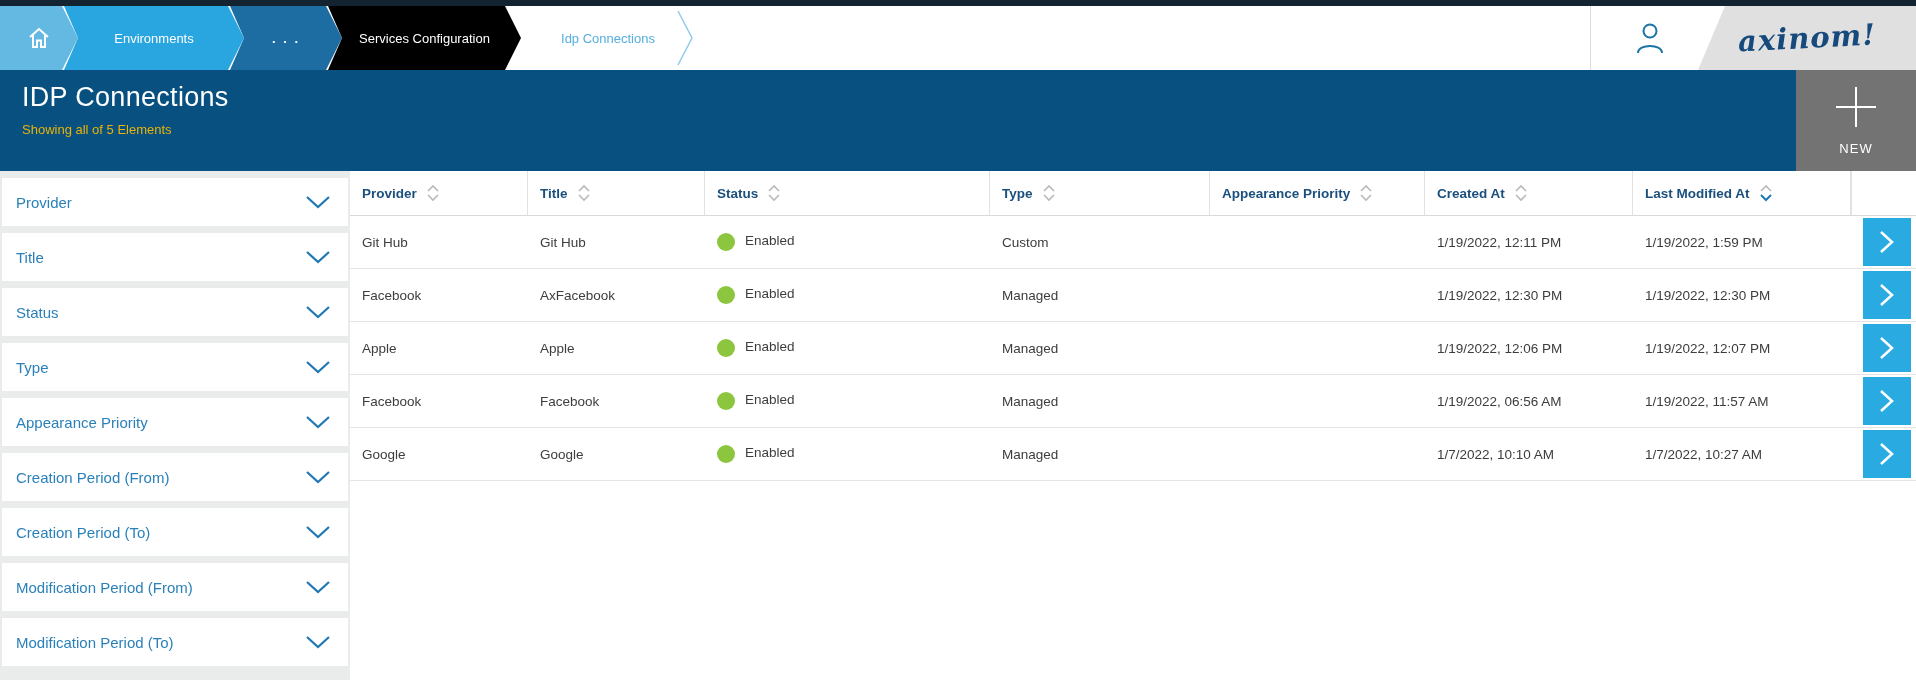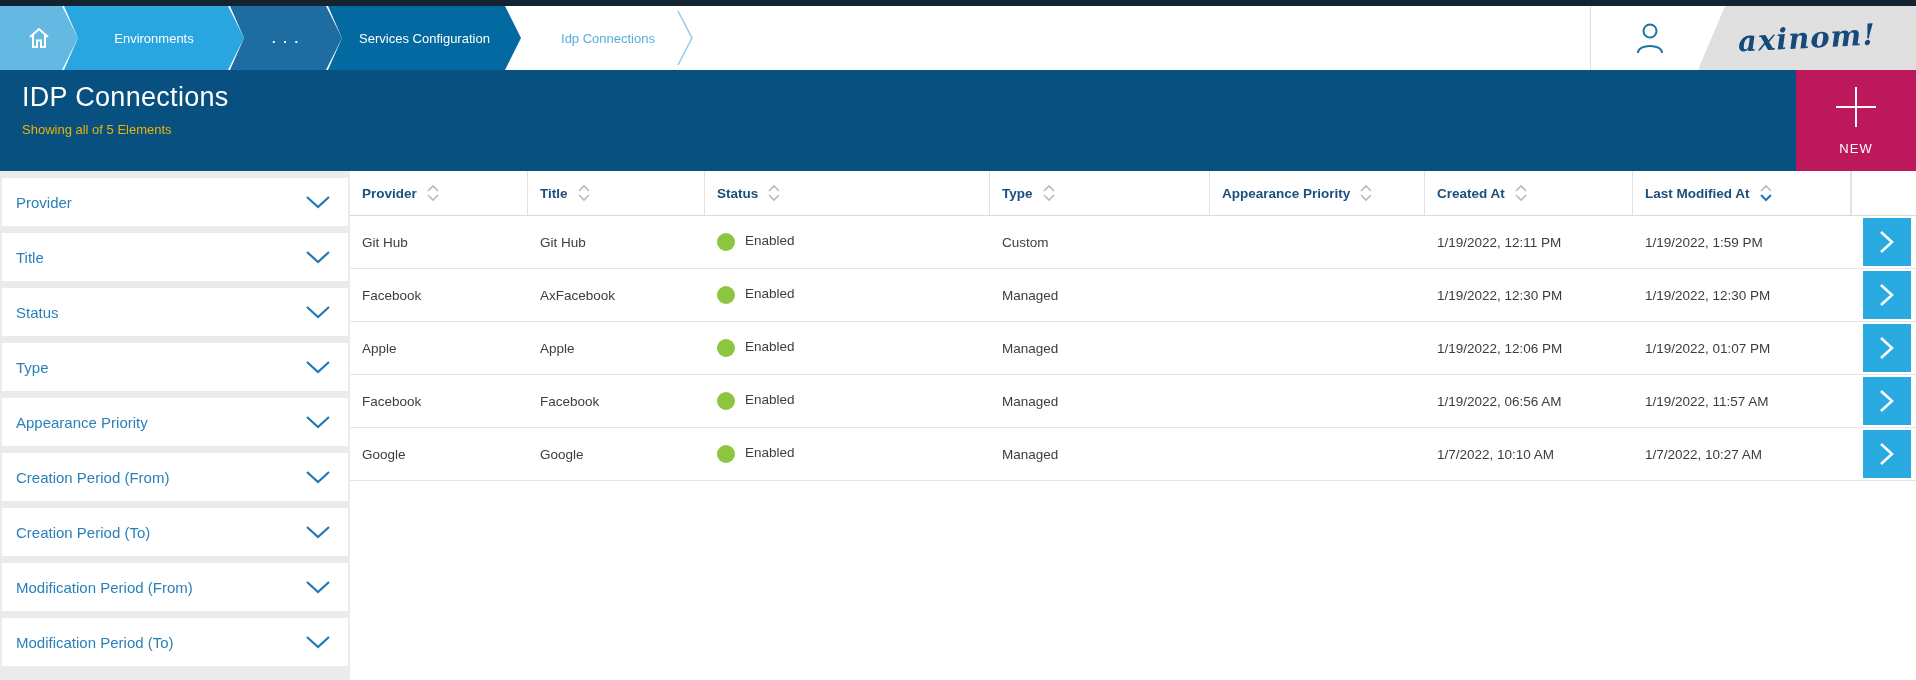--- a/index.html
+++ b/index.html
@@ -12,40 +12,40 @@
 
   
   .crumbbar{position:absolute;left:0;top:6px;width:1916px;height:64px;background:#fff;}
   .crumbs{display:flex;height:100%;}
   .crumb{position:relative;height:100%;display:flex;align-items:center;justify-content:center;
          color:#fff;font-size:13px;white-space:nowrap;}
   .crumb.c1{width:78px;background:#64b9e2;
     clip-path:polygon(0 0,calc(100% - 16px) 0,100% 50%,calc(100% - 16px) 100%,0 100%);}
   .crumb.c2{width:180px;background:#29a5df;}
   .crumb.c3{width:112px;background:#1d6da3;font-weight:bold;letter-spacing:2px;}
-  .crumb.c4{width:193px;background:#0369a1;text-align:right;}
+  .crumb.c4{width:193px;background:#000000;text-align:right;}
   .crumb.c2,.crumb.c3,.crumb.c4{margin-left:-14px;
     clip-path:polygon(0 0,calc(100% - 16px) 0,100% 50%,calc(100% - 16px) 100%,0 100%,14px 50%);}
   .crumb.c5{width:188px;margin-left:-14px;background:transparent;color:#55aedd;padding-left:14px;}
   .crumb.c5 .tipline{position:absolute;right:0;top:4px;}
   .crumbbar .vdivider{position:absolute;left:1590px;top:0;width:1px;height:64px;background:#dcdcdc;}
   .userbtn{position:absolute;left:1620px;top:8px;width:60px;height:48px;background:none;border:none;
            display:flex;align-items:center;justify-content:center;cursor:pointer;}
   .logo{position:absolute;right:0;top:0;width:218px;height:64px;background:#e0e0e0;
         clip-path:polygon(27px 0,100% 0,100% 100%,0 100%);
         display:flex;align-items:center;justify-content:center;}
   .logo span{font-family:"DejaVu Serif",serif;font-style:italic;font-weight:bold;
         font-size:29px;color:#174a7c;transform:rotate(-3deg);letter-spacing:1px;}
 
   
   .pagehead{position:absolute;left:0;top:70px;width:1916px;height:101px;background:#07507f;
             padding:12px 0 0 22px;}
   .pagehead h1{margin:0;font-size:27px;font-weight:400;color:#fff;letter-spacing:.3px;}
   .pagehead .sub{margin-top:9px;font-size:13px;color:#eab308;}
-  .newbtn{position:absolute;right:0;top:0;width:120px;height:101px;background:#be185d;border:none;
+  .newbtn{position:absolute;right:0;top:0;width:120px;height:101px;background:#737373;border:none;
           cursor:pointer;display:flex;flex-direction:column;align-items:center;padding:0;}
   .newbtn svg{margin-top:15px;}
   .newbtn .lbl{margin-top:12px;color:#fff;font-size:13px;letter-spacing:1px;
                font-family:"Liberation Sans",sans-serif;}
 
   
   .sidebar{position:absolute;left:0;top:171px;width:350px;height:509px;background:#eaebeb;
            padding-top:7px;}
   .fcard{height:48px;margin:0 2px 7px 2px;background:#fff;display:flex;align-items:center;
          justify-content:space-between;padding:0 18px 0 14px;cursor:pointer;}
@@ -311,21 +311,21 @@
     <div class="td">
             <span>Managed</span>
           </div>
     <div class="td">
             <span></span>
           </div>
     <div class="td">
             <span>1/19/2022, 12:06 PM</span>
           </div>
     <div class="td">
-            <span>1/19/2022, 01:07 PM</span>
+            <span>1/19/2022, 12:07 PM</span>
           </div>
     <div class="td chev">
       <button class="rowbtn">
         <svg width="18" height="26" viewBox="0 0 18 26">
           <polyline points="3,3 14,13 3,23" fill="none" stroke="#ffffff" stroke-width="2.5"></polyline>
         </svg>
       </button>
     </div>
   </div>
         <div class="trow">

